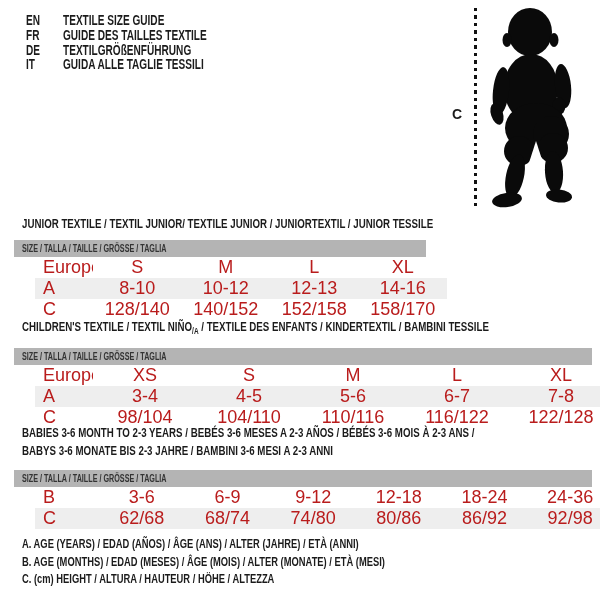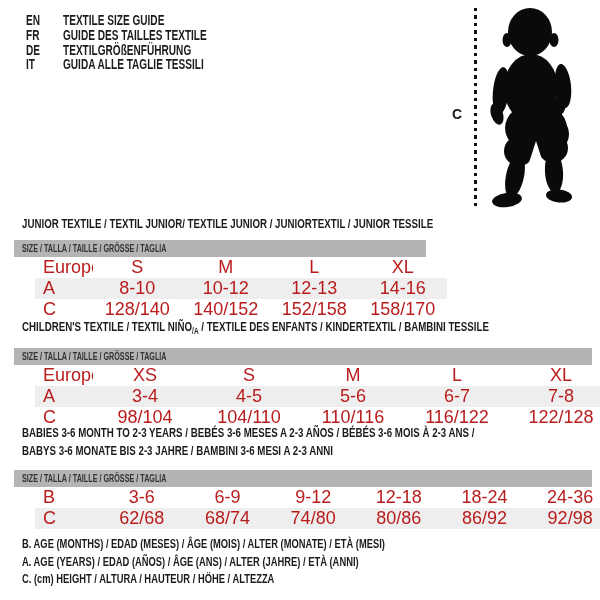--- a/index.html
+++ b/index.html
@@ -223,18 +223,18 @@
             <td>74/80</td>
             <td>80/86</td>
             <td>86/92</td>
             <td>92/98</td>
           </tr>
         </tbody>
     </table>
   </div>
 
   <div class="legend">
+    <div class="legend-line"><span class="cond">A. AGE (YEARS) / EDAD (AÑOS) / ÂGE (ANS) / ALTER (JAHRE) / ETÀ (ANNI)</span></div>
     <div class="legend-line"><span class="cond">B. AGE (MONTHS) / EDAD (MESES) / ÂGE (MOIS) / ALTER (MONATE) / ETÀ (MESI)</span></div>
-    <div class="legend-line"><span class="cond">A. AGE (YEARS) / EDAD (AÑOS) / ÂGE (ANS) / ALTER (JAHRE) / ETÀ (ANNI)</span></div>
     <div class="legend-line"><span class="cond">C. (cm) HEIGHT / ALTURA / HAUTEUR / HÖHE / ALTEZZA</span></div>
   </div>
 
 </div>
 
 </body></html>

